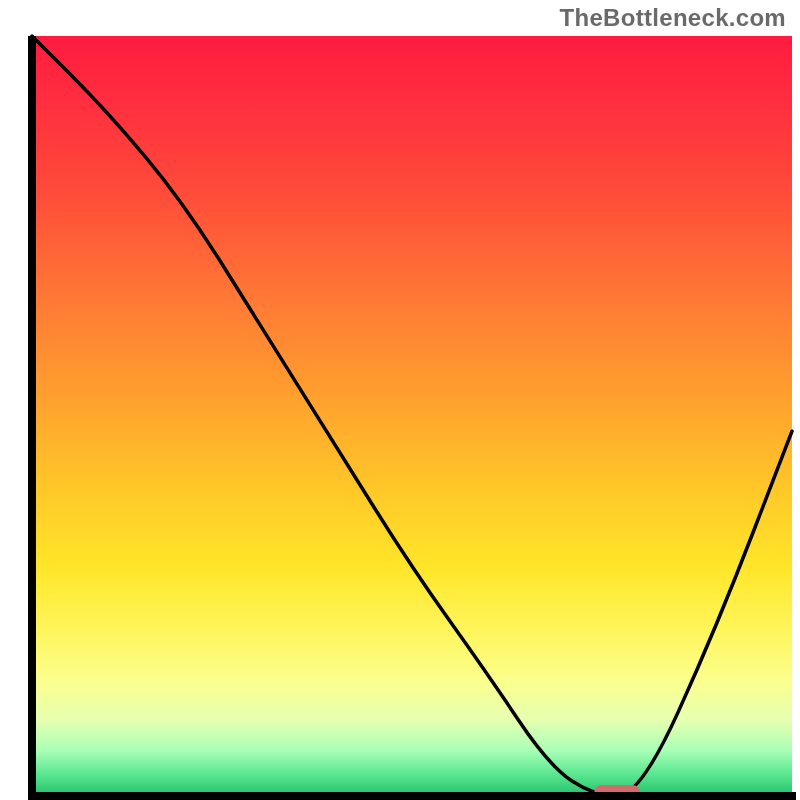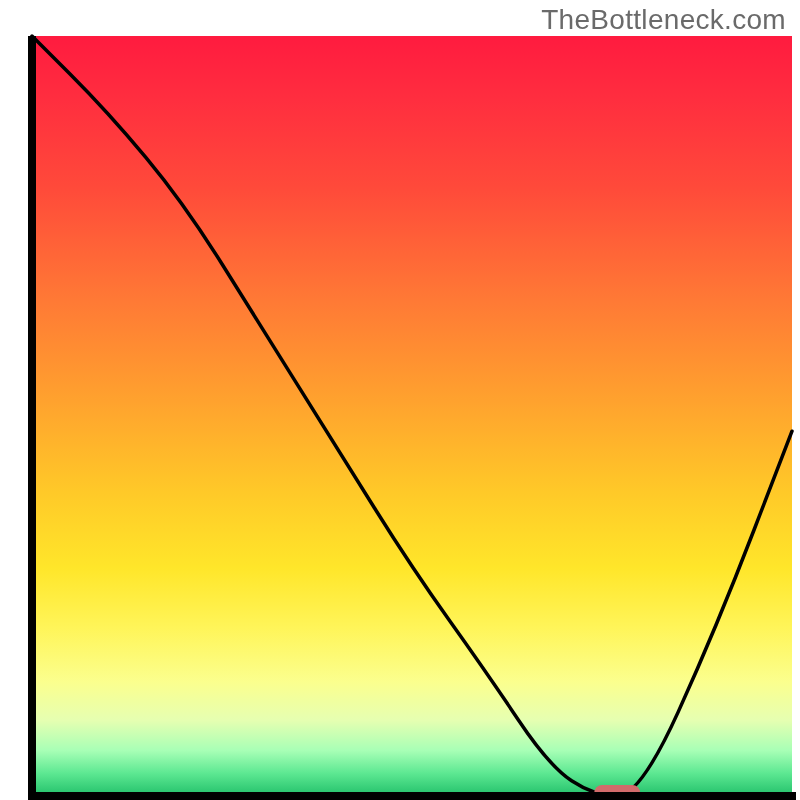--- a/index.html
+++ b/index.html
@@ -12,22 +12,22 @@
   }
   .container {
     position: relative;
     width: 800px;
     height: 800px;
   }
   .watermark {
     position: absolute;
     top: 4px;
     right: 14px;
-    font-size: 28px;
-    font-weight: 400;
+    font-size: 24px;
+    font-weight: 700;
     color: #6a6a6a;
     letter-spacing: 0.3px;
   }
   .plot-frame {
     position: absolute;
     left: 32px;
     top: 36px;
     width: 760px;
     height: 760px;
     box-sizing: border-box;

